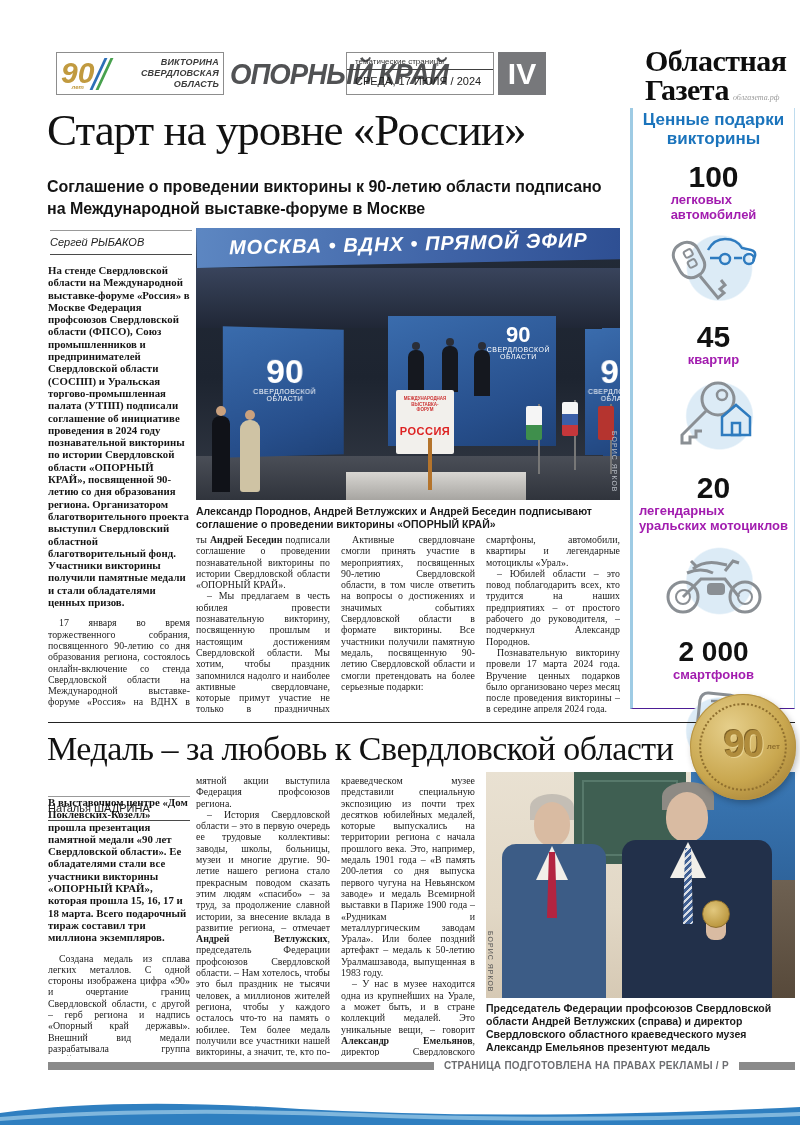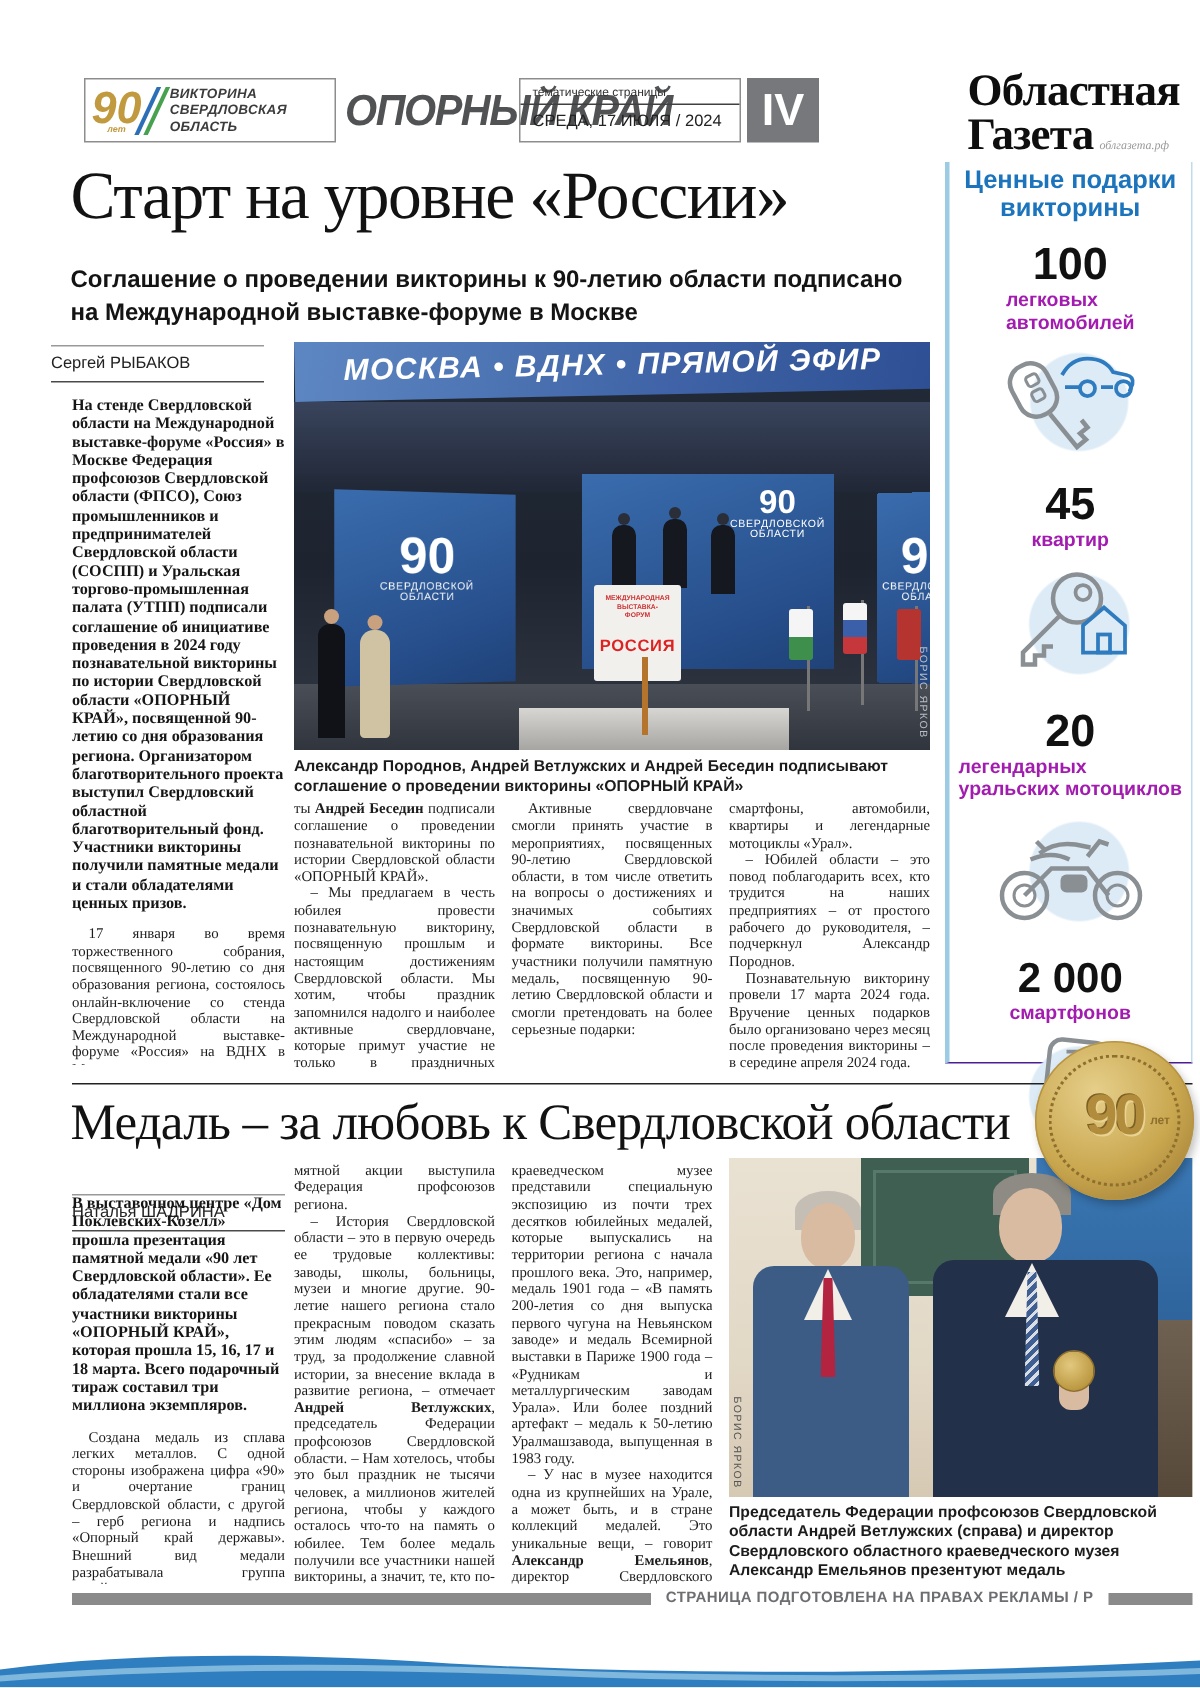--- a/index.html
+++ b/index.html
@@ -7,34 +7,34 @@
         font-family:"Liberation Serif",serif;color:#1a1a1a;overflow:hidden;}
   .abs{position:absolute;}
 
   
   .logo-box{left:56px;top:52px;width:168px;height:43px;border:1px solid #8d8d8d;display:flex;align-items:center;padding:0 4px;box-sizing:border-box;}
   .logo90{font:italic bold 30px "Liberation Sans",sans-serif;color:#c19a3f;line-height:30px;}
   .logo90 small{display:block;font:italic bold 6px "Liberation Sans",sans-serif;color:#c19a3f;margin-top:-4px;text-align:center;}
   .slash{width:4px;height:32px;transform:skewX(-25deg);margin-left:3px;}
   .slash.b{background:#2d6fb7;}
   .slash.g{background:#48a14e;margin-left:2px;}
-  .logo-txt{font:italic bold 9px/11px "Liberation Sans",sans-serif;color:#3c3c3c;margin-left:7px;letter-spacing:.2px;}
+  .logo-txt{font:italic bold 9px/11px "Liberation Sans",sans-serif;color:#3c3c3c;margin-left:7px;letter-spacing:.2px;text-align:right;}
   .masthead{left:230px;top:58px;width:270px;font:italic 900 29px "Liberation Sans",sans-serif;color:#515254;letter-spacing:-1px;transform:scaleX(.95);transform-origin:left;}
   .date-box{left:346px;top:52px;width:148px;height:43px;border:1px solid #8d8d8d;box-sizing:border-box;}
   .date-box .r1{font:8px "Liberation Sans",sans-serif;color:#333;padding:4px 8px 3px;border-bottom:1px solid #404040;}
   .date-box .r2{font:11px "Liberation Sans",sans-serif;color:#222;padding:5px 8px;}
   .pagenum{left:498px;top:52px;width:48px;height:43px;background:#77787b;color:#fff;font:bold 30px/43px "Liberation Sans",sans-serif;text-align:center;}
   .gazeta{left:645px;top:46px;width:150px;text-align:left;font:bold 30px/29px "Liberation Serif",serif;color:#0e0e0e;letter-spacing:-.5px;}
   .gazeta .site{font:italic 8px "Liberation Serif",serif;color:#9a9a9a;margin-left:4px;letter-spacing:0;}
 
   
   .headline1{left:47px;top:104px;width:575px;font:normal 45px/52px "Liberation Serif",serif;color:#121212;letter-spacing:-1px;}
   .subtitle1{left:47px;top:176px;width:560px;font:bold 16px/21.5px "Liberation Sans",sans-serif;color:#141414;}
   .byline{border-top:1px solid #999;border-bottom:1.5px solid #4a4a4a;padding:5px 0 6px;font:11px "Liberation Sans",sans-serif;color:#222;}
-  .byline1{left:34px;top:230px;width:142px;}
+  .byline1{left:50px;top:230px;width:142px;font-style:italic;}
   .colbox{overflow:hidden;}
   .lede{font:bold 10.8px/12.3px "Liberation Serif",serif;color:#161616;}
   .body-p{font:9.9px/11.3px "Liberation Serif",serif;color:#1c1c1c;text-align:justify;margin:0;}
   .ind{text-indent:11px;}
   .name{font-weight:bold;}
   .col-a1-1{left:48px;top:264px;width:142px;height:446px;}
   .col-a1-1 .lede{margin-bottom:9px;}
   .cap{font:bold 10.5px/13px "Liberation Sans",sans-serif;color:#1c1c1c;}
   .caption1{left:196px;top:505px;width:416px;}
   .col-a1-2{left:196px;top:534px;width:134px;height:179px;}

